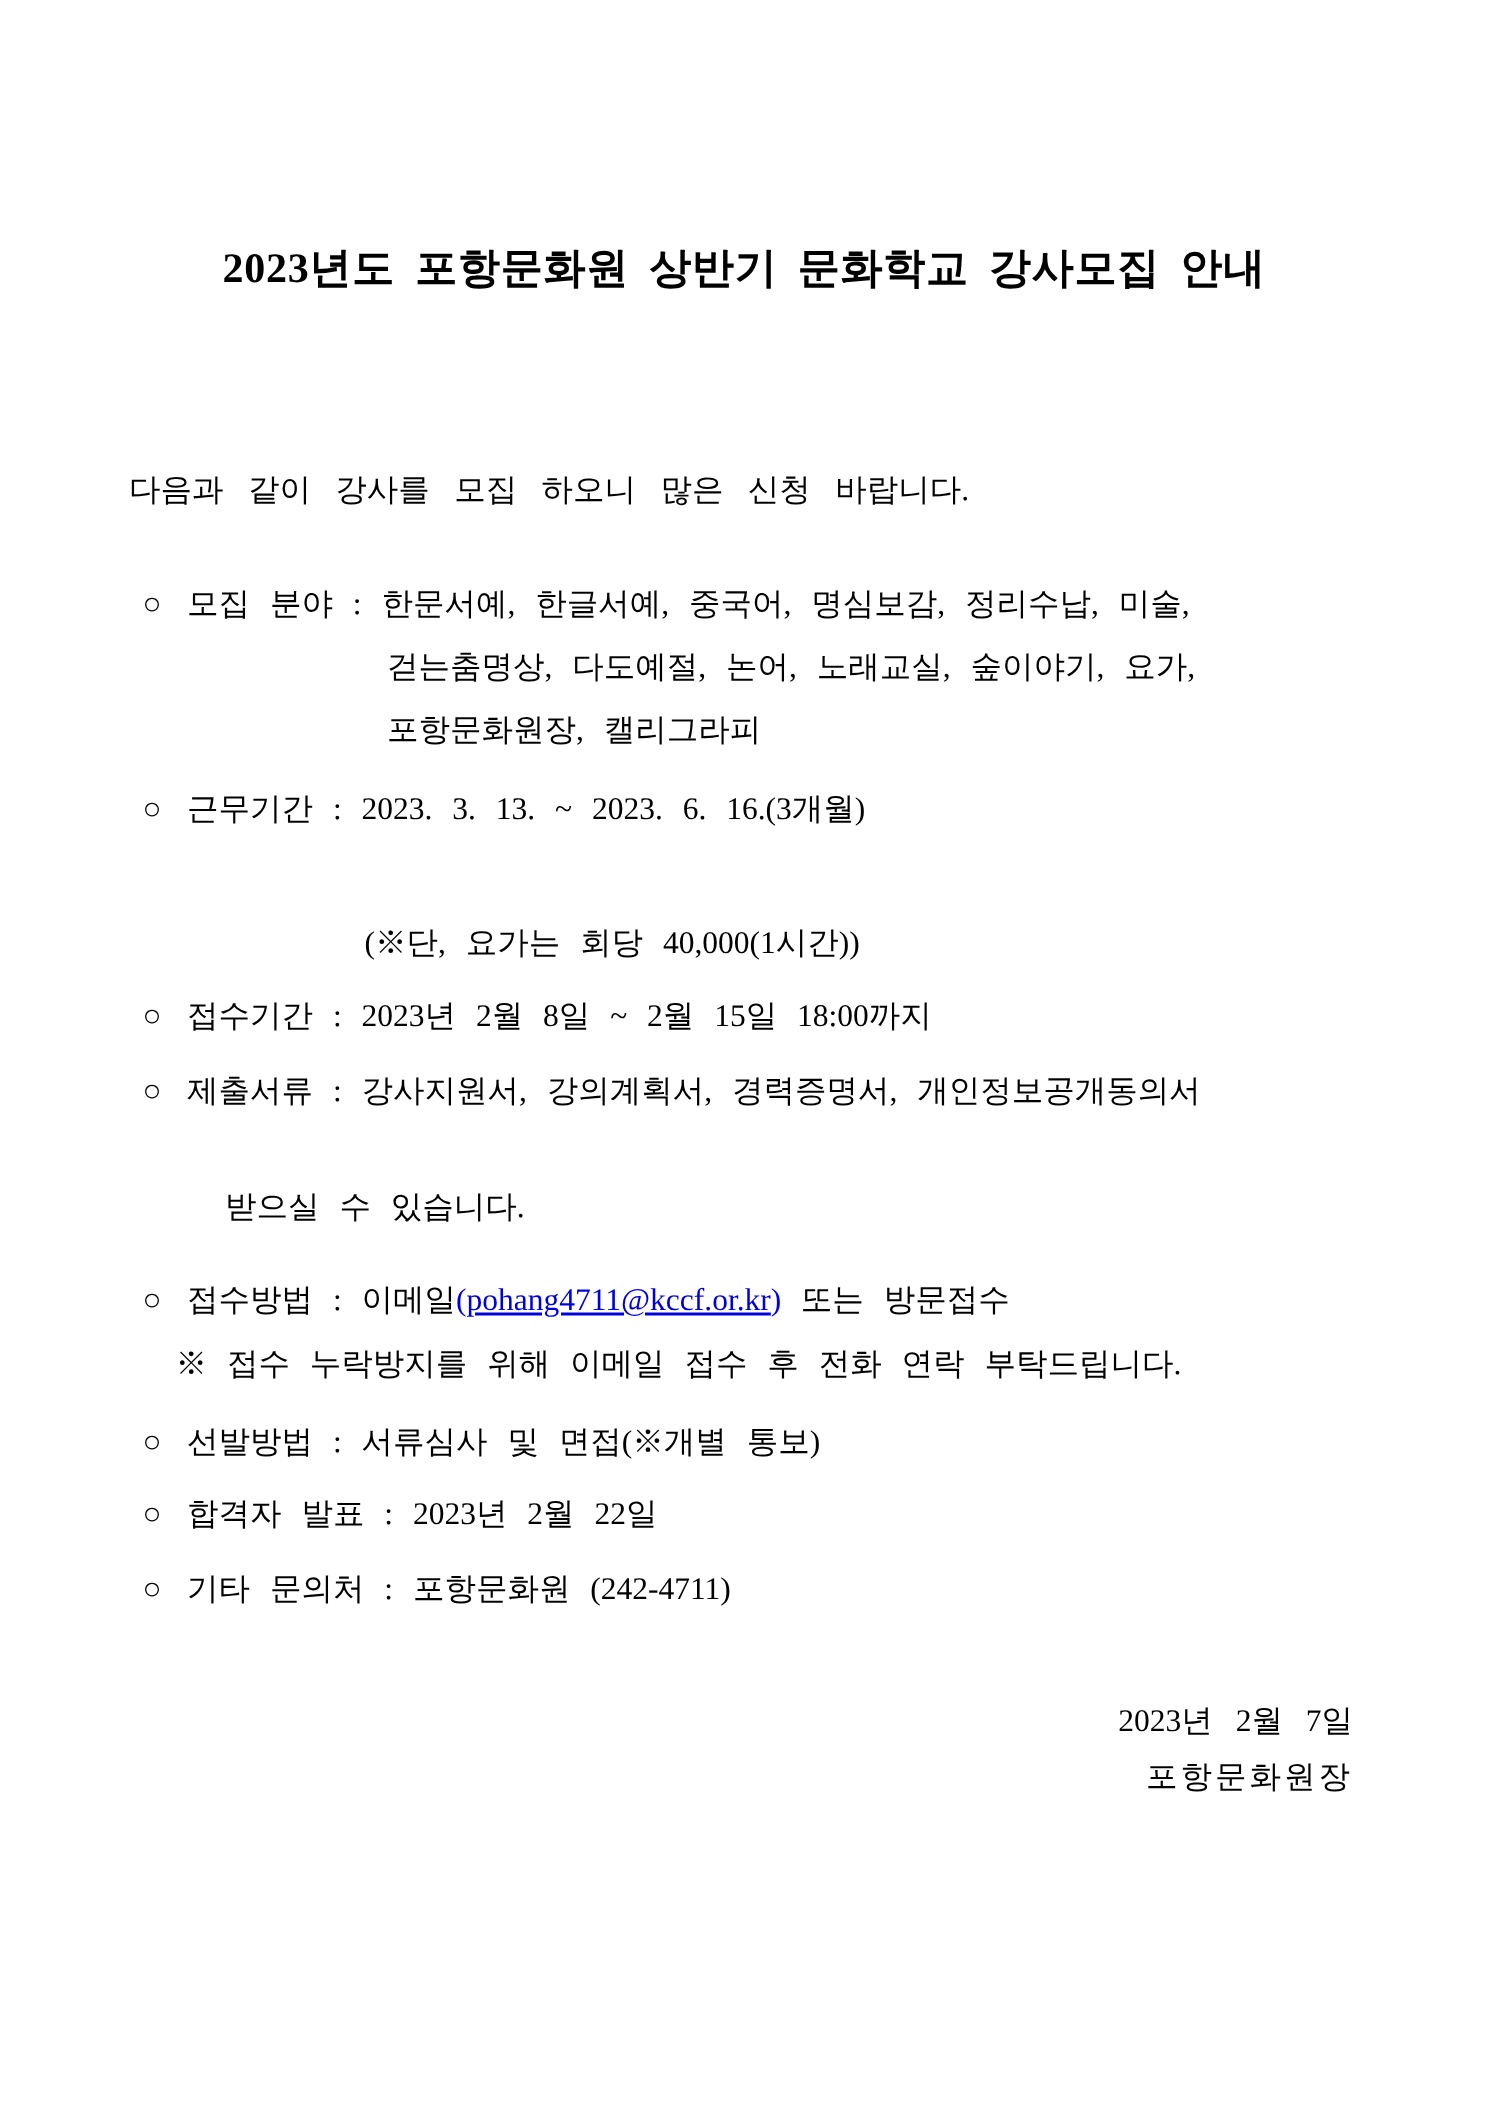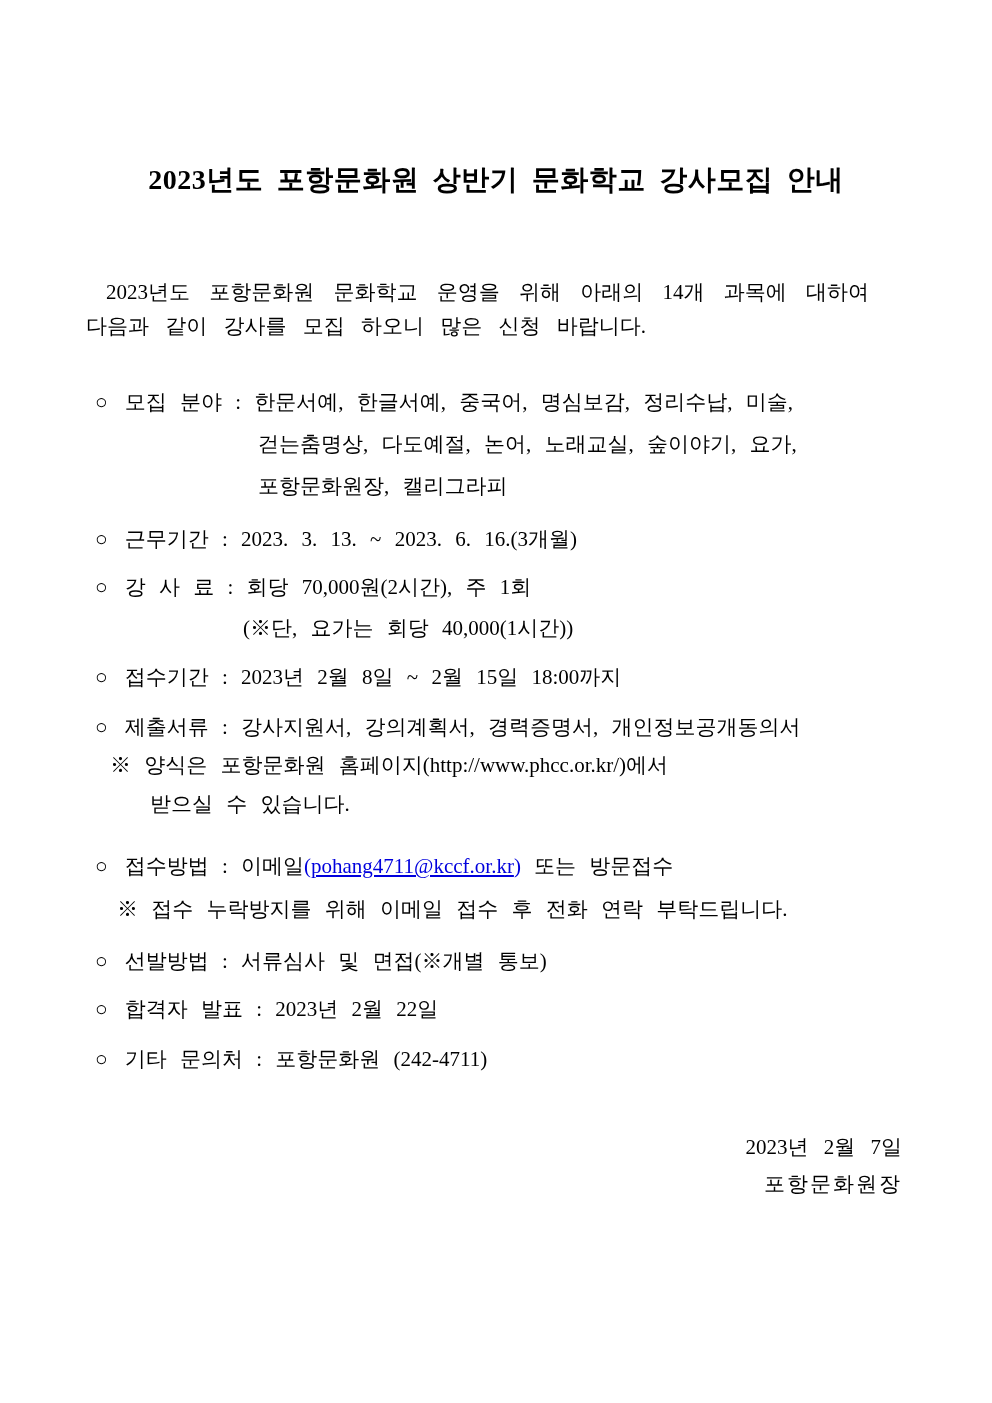--- a/index.html
+++ b/index.html
@@ -54,46 +54,41 @@
   }
   .seg-rest{margin-left:13px;}
 </style>
 </head>
 <body>
 
 <div class="page">
 
   <h1 class="title">2023년도 포항문화원 상반기 문화학교 강사모집 안내</h1>
 
-  <div class="line l-intro1">2023년도 포항문화원 문화학교 운영을 위해 아래의 14개 과목에 대하여</div>
   <div class="line l-intro2">다음과 같이 강사를 모집 하오니 많은 신청 바랍니다.</div>
 
   <div class="line l-i1">
     <span class="bullet">○</span><span>모집 분야 : 한문서예, 한글서예, 중국어, 명심보감, 정리수납, 미술,</span>
   </div>
   <div class="line l-i1b">걷는춤명상, 다도예절, 논어, 노래교실, 숲이야기, 요가,</div>
   <div class="line l-i1c">포항문화원장, 캘리그라피</div>
 
   <div class="line l-i2">
     <span class="bullet">○</span><span>근무기간 : 2023. 3. 13. ~ 2023. 6. 16.(3개월)</span>
   </div>
 
-  <div class="line l-i3">
-    <span class="bullet">○</span><span>강 사 료 : 회당 70,000원(2시간), 주 1회</span>
-  </div>
   <div class="line l-i3b">(※단, 요가는 회당 40,000(1시간))</div>
 
   <div class="line l-i4">
     <span class="bullet">○</span><span>접수기간 : 2023년 2월 8일 ~ 2월 15일 18:00까지</span>
   </div>
 
   <div class="line l-i5">
     <span class="bullet">○</span><span>제출서류 : 강사지원서, 강의계획서, 경력증명서, 개인정보공개동의서</span>
   </div>
-  <div class="line l-i5n1">※ 양식은 포항문화원 홈페이지(http://www.phcc.or.kr/)에서</div>
   <div class="line l-i5n2">받으실 수 있습니다.</div>
 
   <div class="line l-i6">
     <span class="bullet">○</span><span>접수방법 : 이메일</span><span class="blue">(</span><a class="email-link">pohang4711@kccf.or.kr</a><span class="blue">)</span><span class="seg-rest">또는 방문접수</span>
   </div>
   <div class="line l-i6n">※ 접수 누락방지를 위해 이메일 접수 후 전화 연락 부탁드립니다.</div>
 
   <div class="line l-i7">
     <span class="bullet">○</span><span>선발방법 : 서류심사 및 면접(※개별 통보)</span>
   </div>

